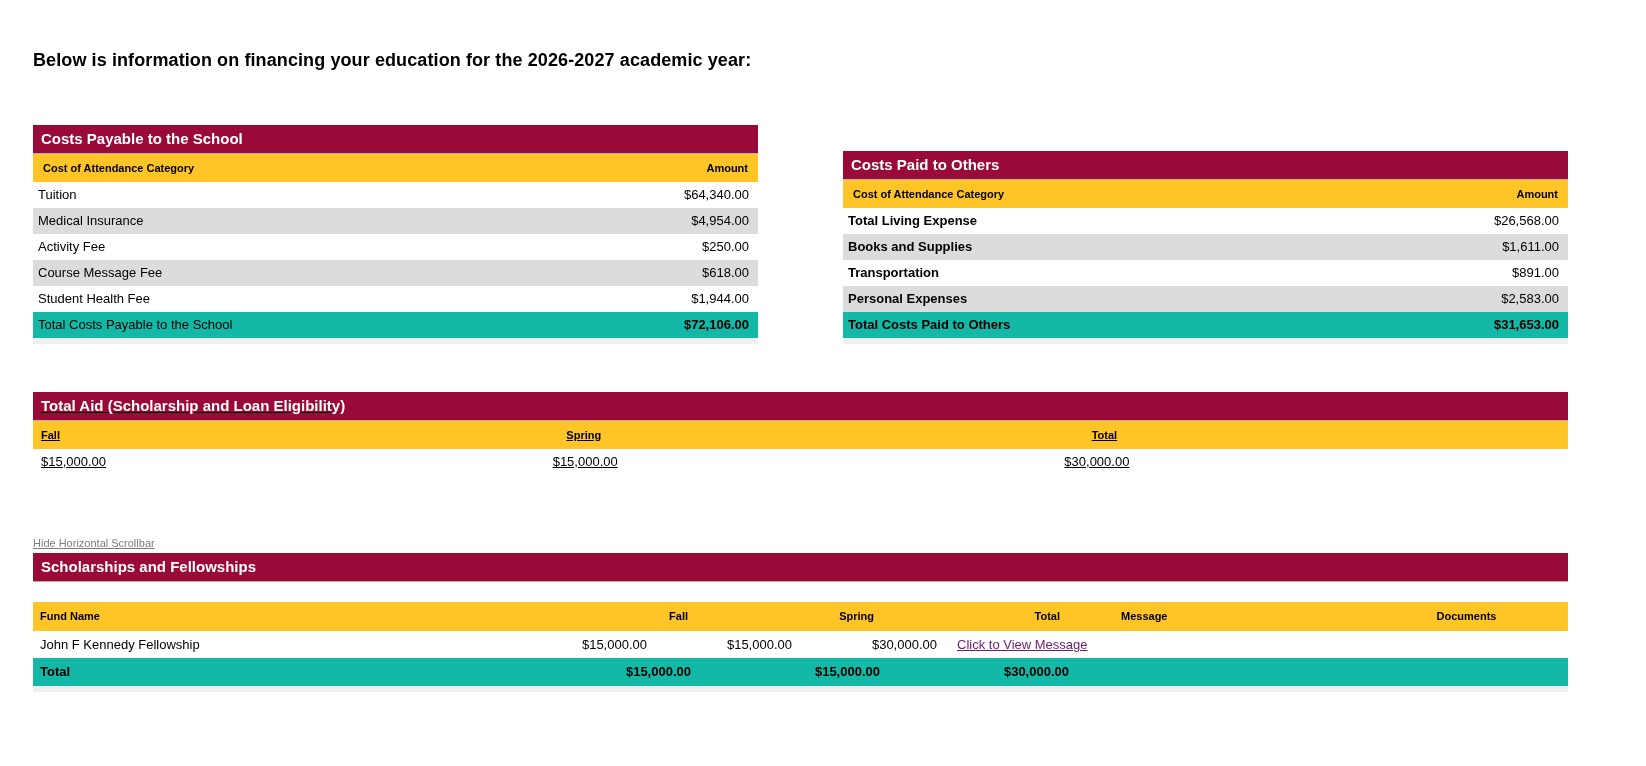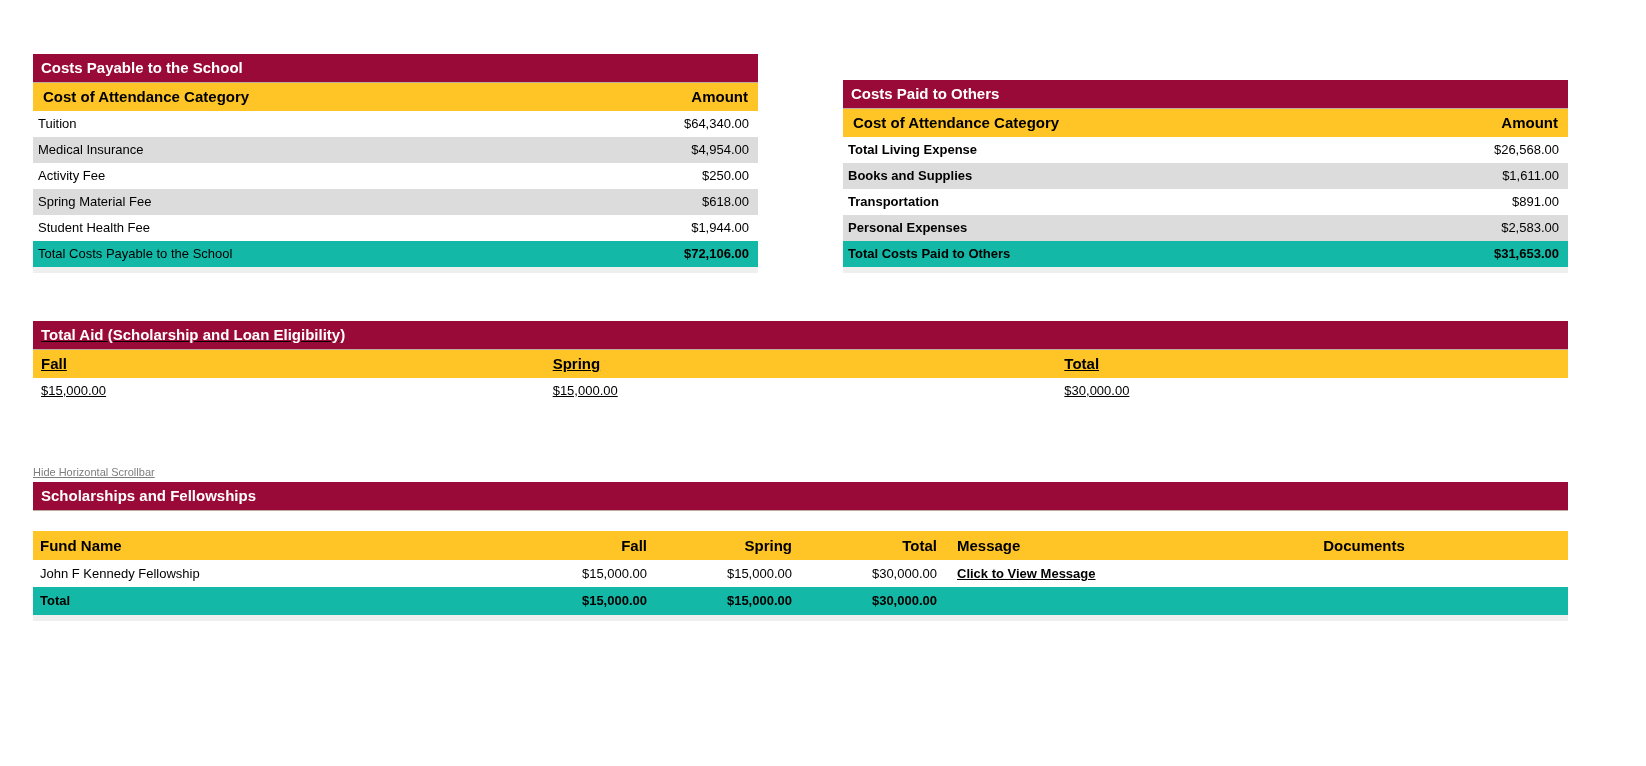--- a/index.html
+++ b/index.html
@@ -20,26 +20,26 @@
   .ftable { background: #fff; }
   .t-head {
     background: #9A0A38; color: #ffffff;
     font-weight: bold; font-size: 15px;
     height: 29px; line-height: 28px;
     padding-left: 8px;
     border-bottom: 1px solid #bfae9e;
   }
   .t-sub {
     background: #FFC425; color: #000;
-    font-weight: bold; font-size: 15px;
-    height: 28px; line-height: 28px;
+    font-weight: bold; font-size: 11px;
+    height: 28px; line-height: 28px; gap: 41px;
   }
   .t-sub.two-col { display: flex; justify-content: space-between; padding: 0 10px; }
   .t-row {
-    font-size: 13px; height: 26px; line-height: 26px;
+    font-size: 13px; height: 26px; line-height: 26px; gap: 44px;
   }
   .t-row.two-col { display: flex; justify-content: space-between; padding: 0 9px 0 5px; }
   .t-row.stripe { background: #DCDCDC; }
   .t-row.total-row { background: #14b8a6; }
   .t-row .amt { text-align: right; }
   .bold { font-weight: bold; }
   .end-strip { height: 6px; background: #EFEFEF; }
 
   
   .cost-pair { display: flex; margin-top: 54px; align-items: flex-end; }
@@ -60,29 +60,30 @@
   .sch-table { width: 1535px; margin-top: 4px; }
   .sgrid { display: grid; grid-template-columns: 497px 125px 145px 145px 215px 1fr; }
   .sgrid .c-fund { text-align: left; padding-left: 7px; }
   .sgrid .c-num { text-align: right; padding-right: 8px; }
   .sgrid .c-msg { text-align: left; padding-left: 12px; }
   .sgrid .c-doc { text-align: center; }
   .sch-sub { height: 29px; line-height: 29px; margin-top: 20px; }
   .sch-row { height: 27px; line-height: 27px; font-size: 13px; }
   .sch-total { height: 28px; line-height: 28px; }
   .msg-link {
-    color: #000000; font-weight: bold; text-decoration: underline; cursor: pointer;
+    color: #701a75; font-weight: normal; text-decoration: underline; cursor: pointer;
     font-size: 13px;
   }
 </style>
 </head>
 <body>
 
 <div class="content">
 
+  <h1 class="page-title">Below is information on financing your education for the 2026-2027 academic year:</h1>
 
   <div class="cost-pair">
 
     <div class="ftable cost-table">
       <div class="t-head">Costs Payable to the School</div>
       <div class="t-sub two-col">
         <span>Cost of Attendance Category</span>
         <span>Amount</span>
       </div>
       <div class="t-row two-col">
@@ -91,21 +92,21 @@
       </div>
       <div class="t-row two-col stripe">
         <span>Medical Insurance</span>
         <span class="amt">$4,954.00</span>
       </div>
       <div class="t-row two-col">
         <span>Activity Fee</span>
         <span class="amt">$250.00</span>
       </div>
       <div class="t-row two-col stripe">
-        <span>Spring Material Fee</span>
+        <span>Course Message Fee</span>
         <span class="amt">$618.00</span>
       </div>
       <div class="t-row two-col">
         <span>Student Health Fee</span>
         <span class="amt">$1,944.00</span>
       </div>
       <div class="t-row two-col total-row">
         <span>Total Costs Payable to the School</span>
         <span class="amt bold">$72,106.00</span>
       </div>

